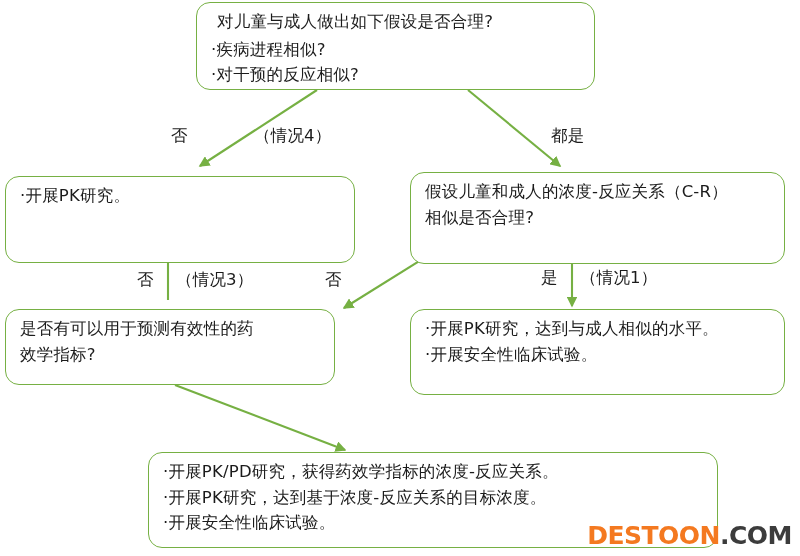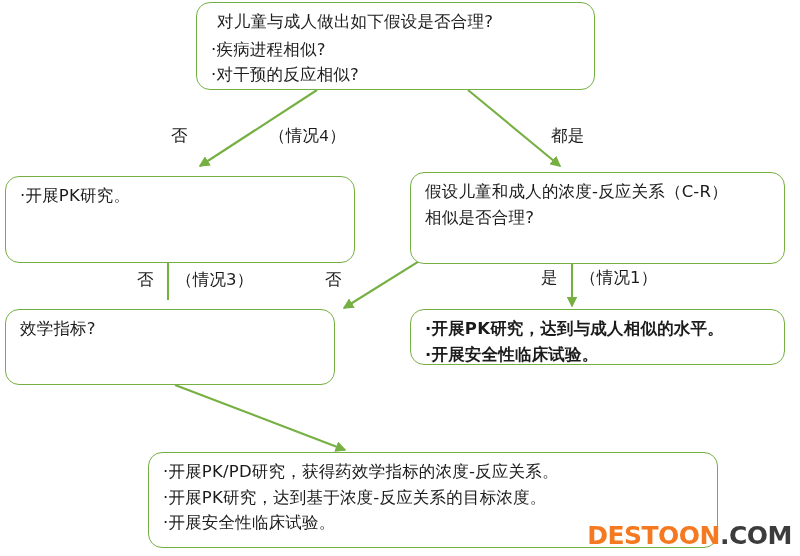--- a/index.html
+++ b/index.html
@@ -99,37 +99,38 @@
   <div class="node" style="left:5px; top:176px; width:350px; height:87px;">
     <div class="line">·开展PK研究。</div>
   </div>
 
   <div class="node" style="left:410px; top:172px; width:375px; height:92px;">
     <div class="line">假设儿童和成人的浓度-反应关系（C-R）</div>
     <div class="line">相似是否合理?</div>
   </div>
 
   <div class="node" style="left:5px; top:309px; width:330px; height:76px;">
+    <div class="line">是否有可以用于预测有效性的药</div>
     <div class="line">效学指标?</div>
   </div>
 
-  <div class="node" style="left:410px; top:309px; width:375px; height:56px;font-weight:bold;">
+  <div class="node" style="left:410px; top:309px; width:375px; height:86px;">
     <div class="line">·开展PK研究，达到与成人相似的水平。</div>
     <div class="line">·开展安全性临床试验。</div>
   </div>
 
   <div class="node" style="left:148px; top:452px; width:570px; height:96px;">
     <div class="line">·开展PK/PD研究，获得药效学指标的浓度-反应关系。</div>
     <div class="line">·开展PK研究，达到基于浓度-反应关系的目标浓度。</div>
     <div class="line">·开展安全性临床试验。</div>
   </div>
 
   <div class="edge-label" style="left:171px; top:125px;">否</div>
 
-  <div class="edge-label" style="left:269px; top:125px;font-family:Liberation Mono, monospace;">（情况4）</div>
+  <div class="edge-label" style="left:254px; top:125px;">（情况4）</div>
 
   <div class="edge-label" style="left:551px; top:125px;">都是</div>
 
   <div class="edge-label" style="left:137px; top:269px;">否</div>
 
   <div class="edge-label" style="left:176px; top:269px;">（情况3）</div>
 
   <div class="edge-label" style="left:325px; top:269px;">否</div>
 
   <div class="edge-label" style="left:541px; top:267px;">是</div>

